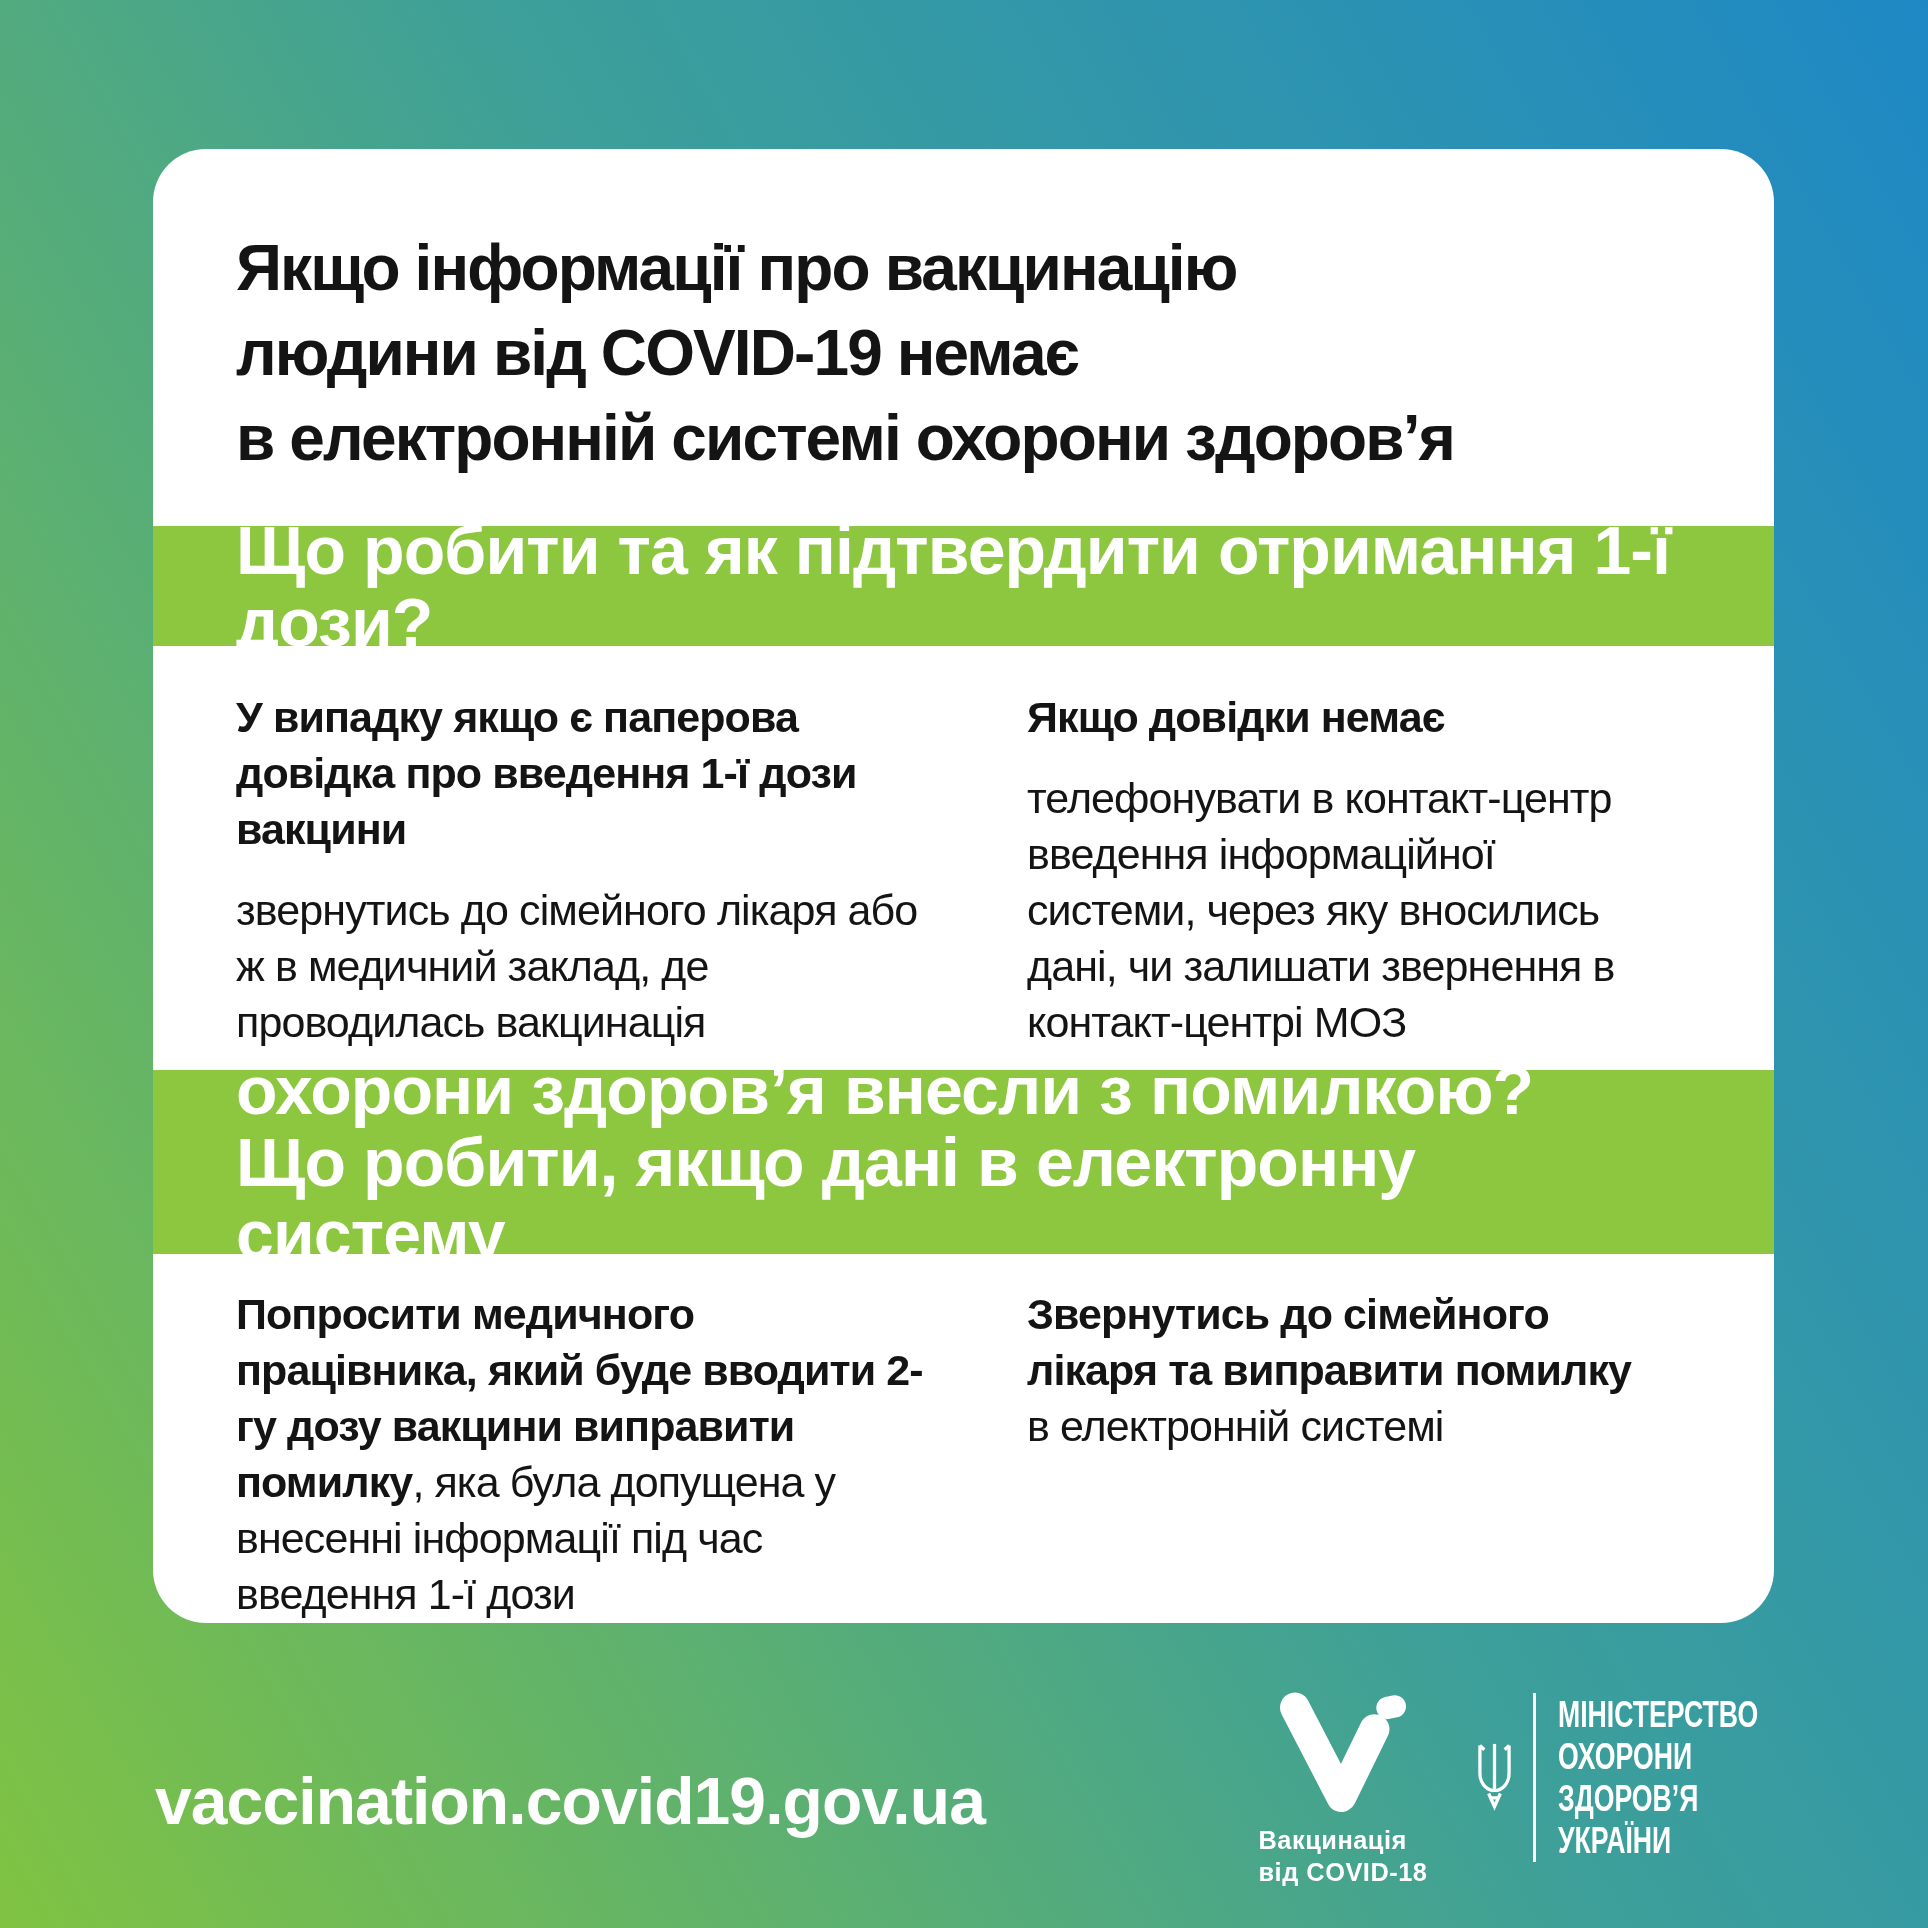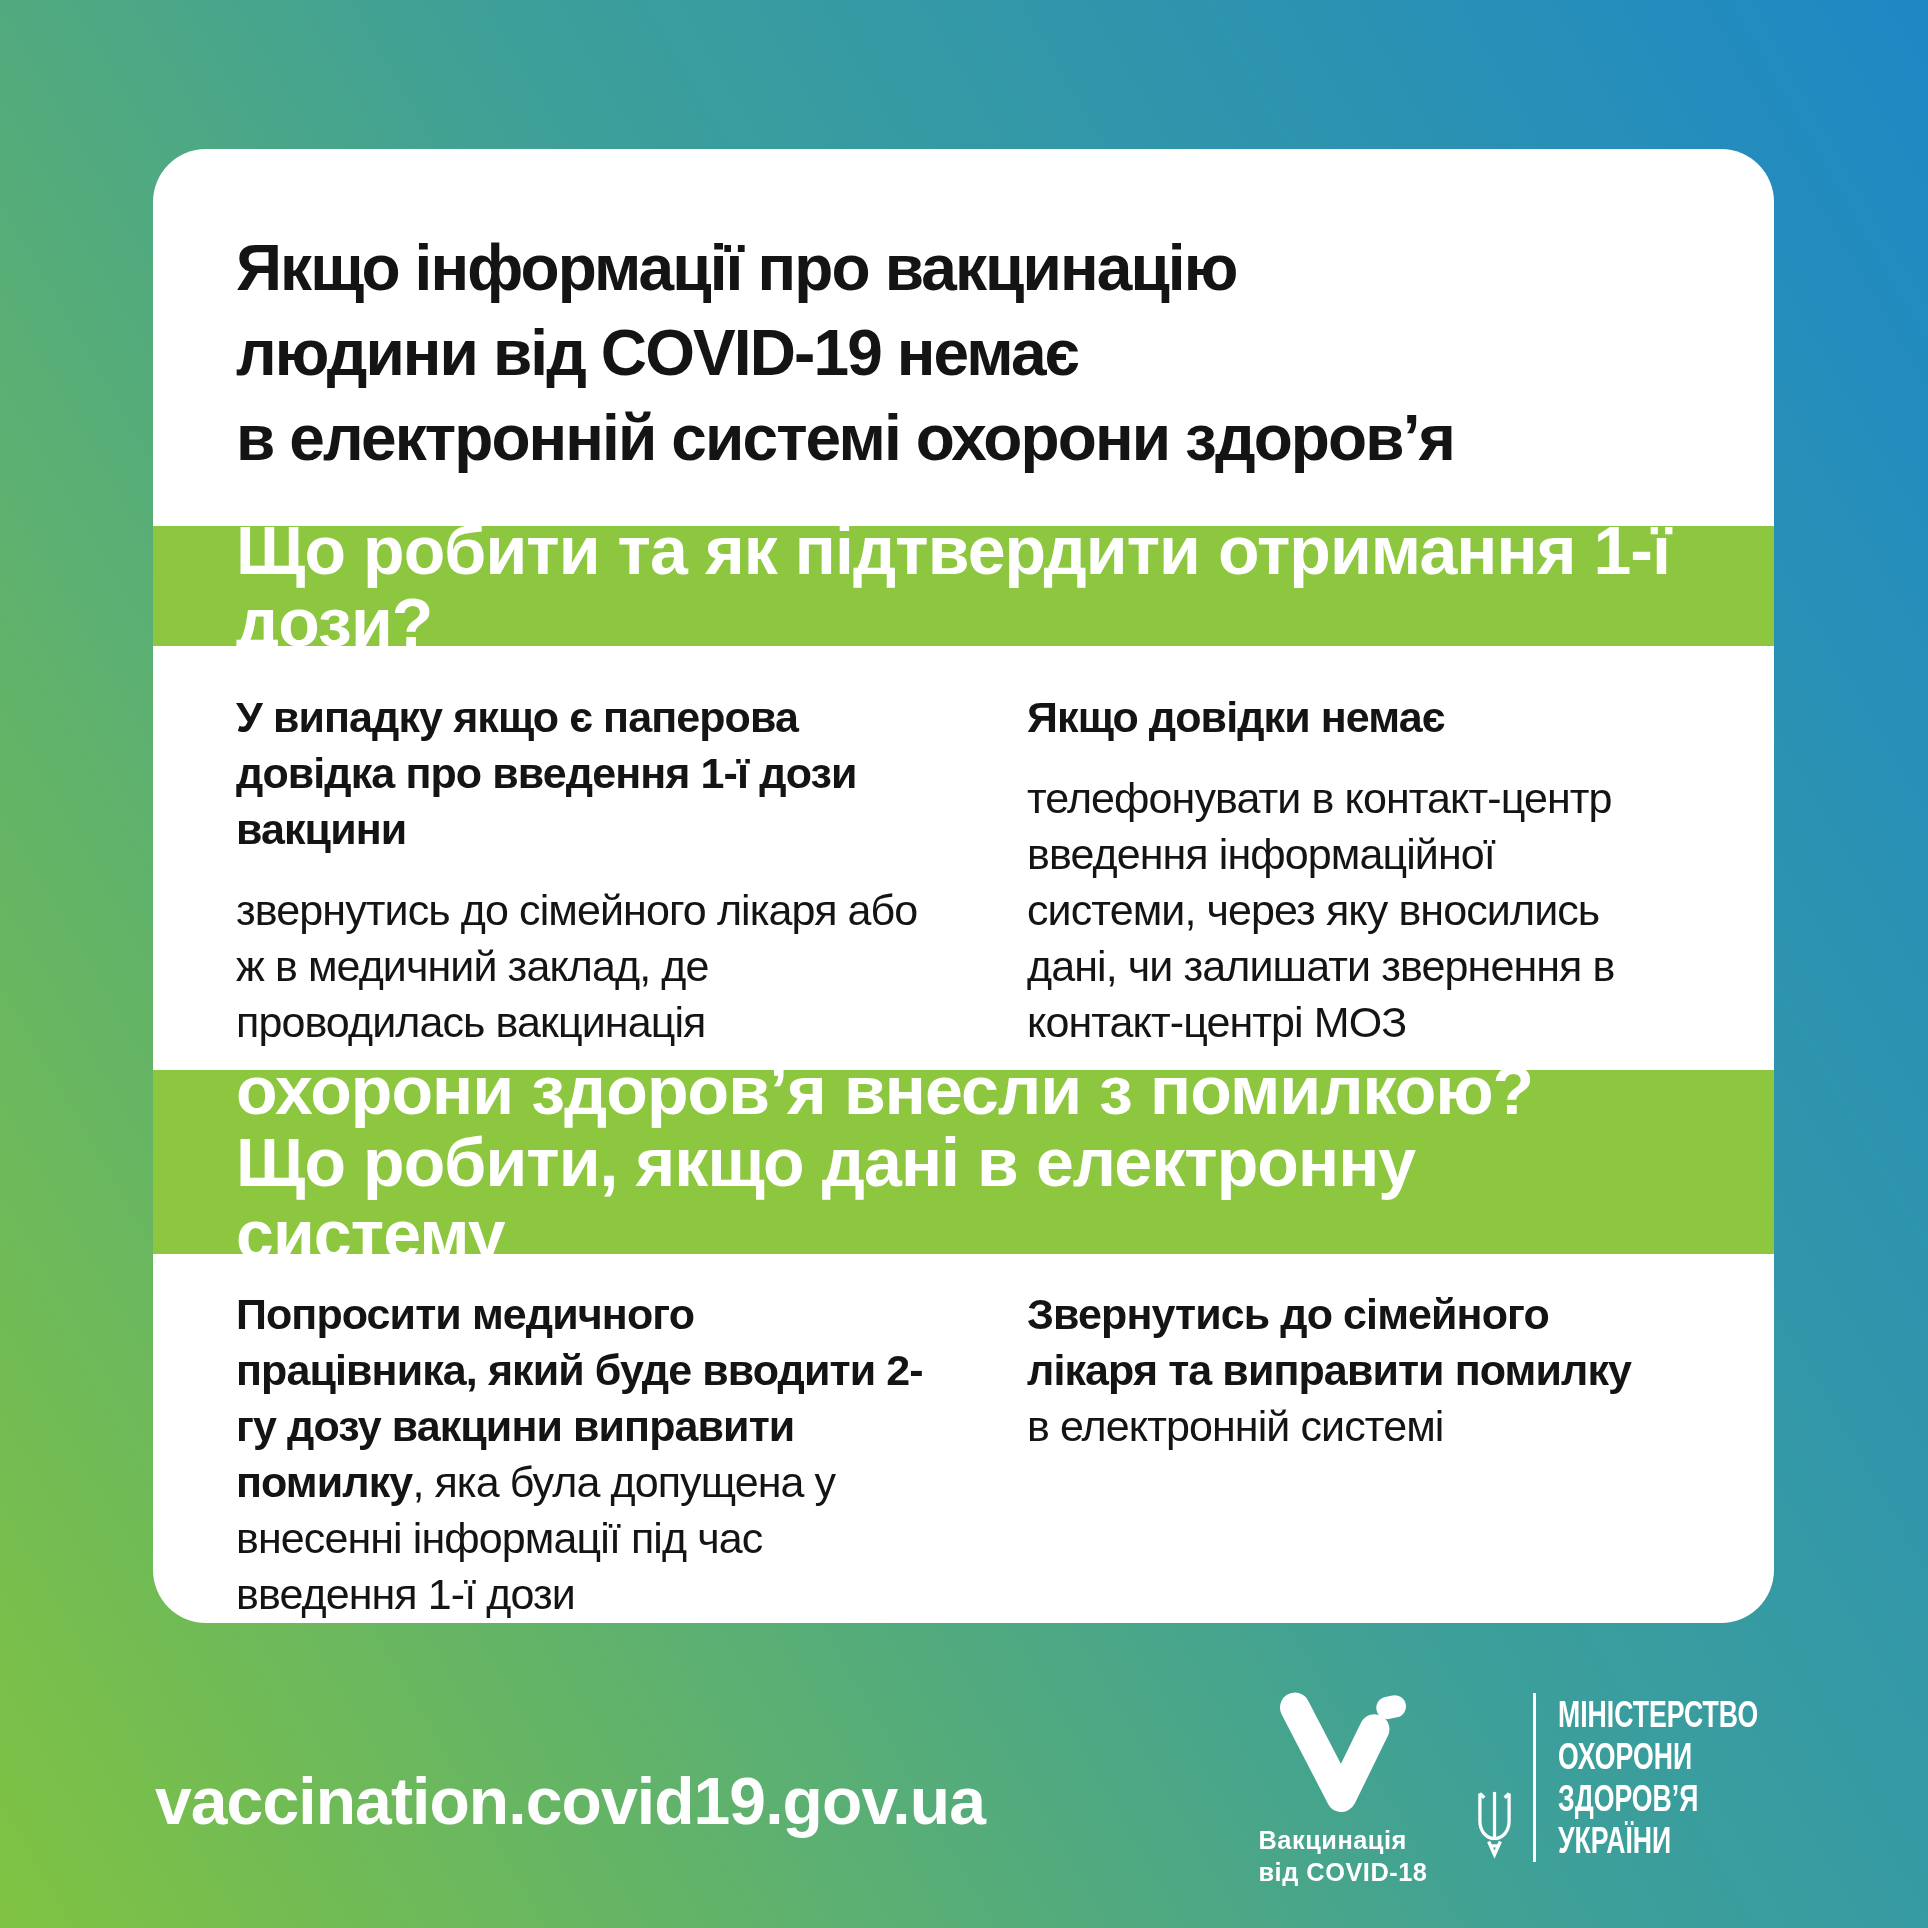--- a/index.html
+++ b/index.html
@@ -60,21 +60,21 @@
     position:absolute;left:1256px;top:1691px;width:174px;
     display:flex;flex-direction:column;align-items:center;
   }
   .vax-caption{margin-top:9.4px;}
   .vax-caption .cap-line{
     display:block;color:#ffffff;font-weight:bold;
     font-size:25.4px;line-height:32px;letter-spacing:0.5px;
   }
   .moh-logo{
     position:absolute;left:1471px;top:1693px;
-    display:flex;align-items:flex-end;
+    display:flex;align-items:center;
   }
   .moh-divider{
     width:2.8px;height:169px;background:#ffffff;
     margin-left:15px;margin-right:22.6px;flex:none;
   }
   .moh-name{transform:scaleX(0.74);transform-origin:left top;}
   .moh-name .moh-line{
     display:block;color:#ffffff;font-weight:bold;
     font-size:36px;line-height:42px;letter-spacing:0;white-space:nowrap;
   }

